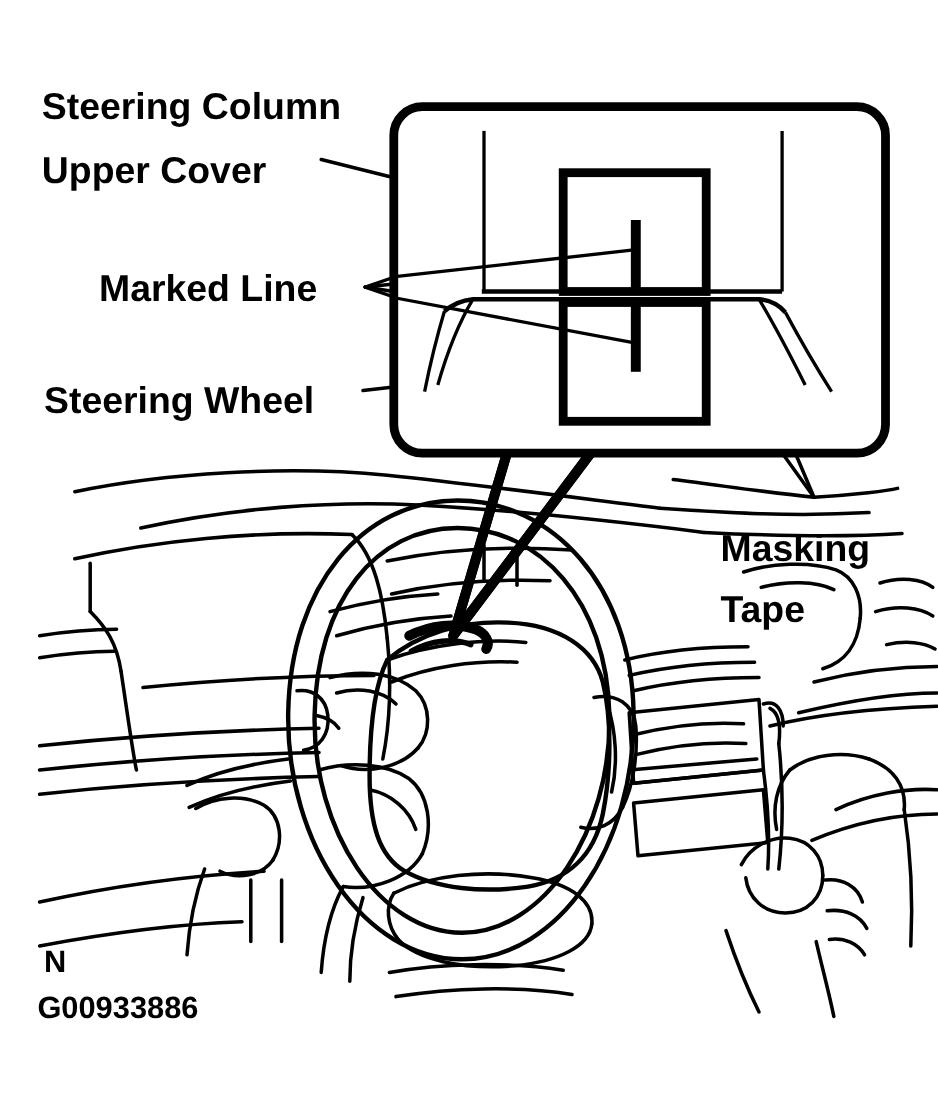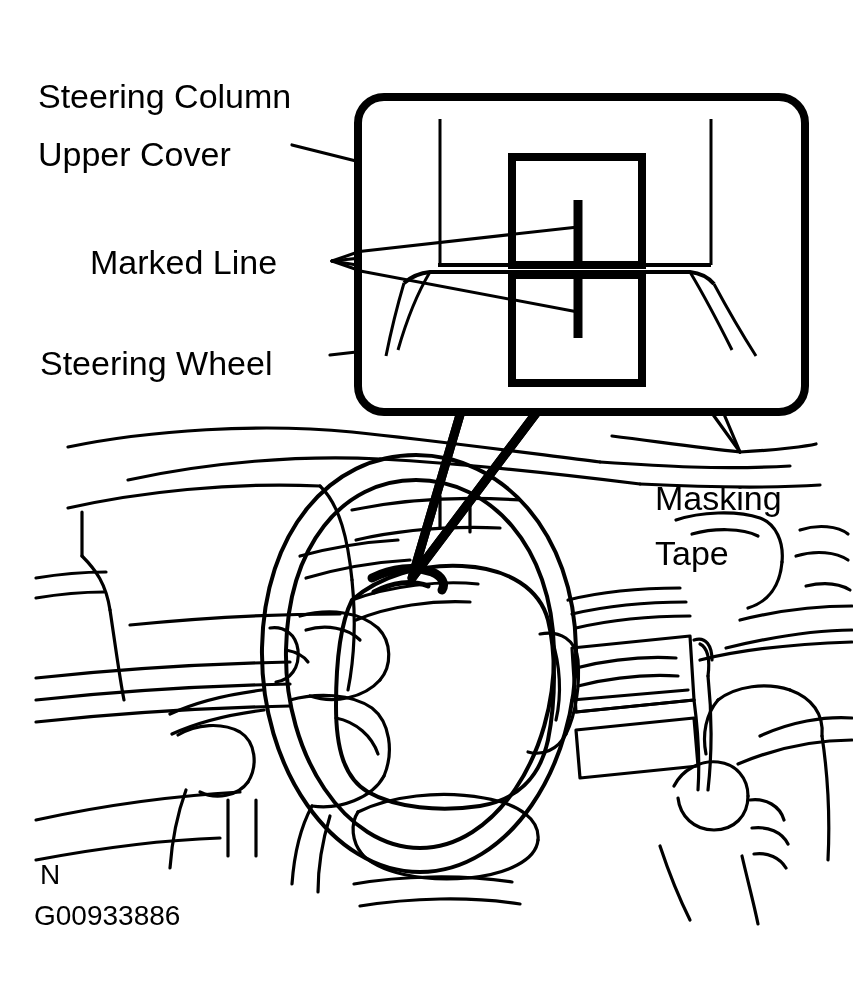--- a/index.html
+++ b/index.html
@@ -12,20 +12,21 @@
     height: 999px;
     font-family: "Liberation Sans", sans-serif;
     color: #000000;
     overflow: hidden;
   }
   #figure {
     position: relative;
     width: 853px;
     height: 999px;
     background: #ffffff;
+    font-weight: bold;
   }
   #figure svg {
     position: absolute;
     top: 0;
     left: 0;
     width: 853px;
     height: 999px;
     display: block;
   }
   text {

